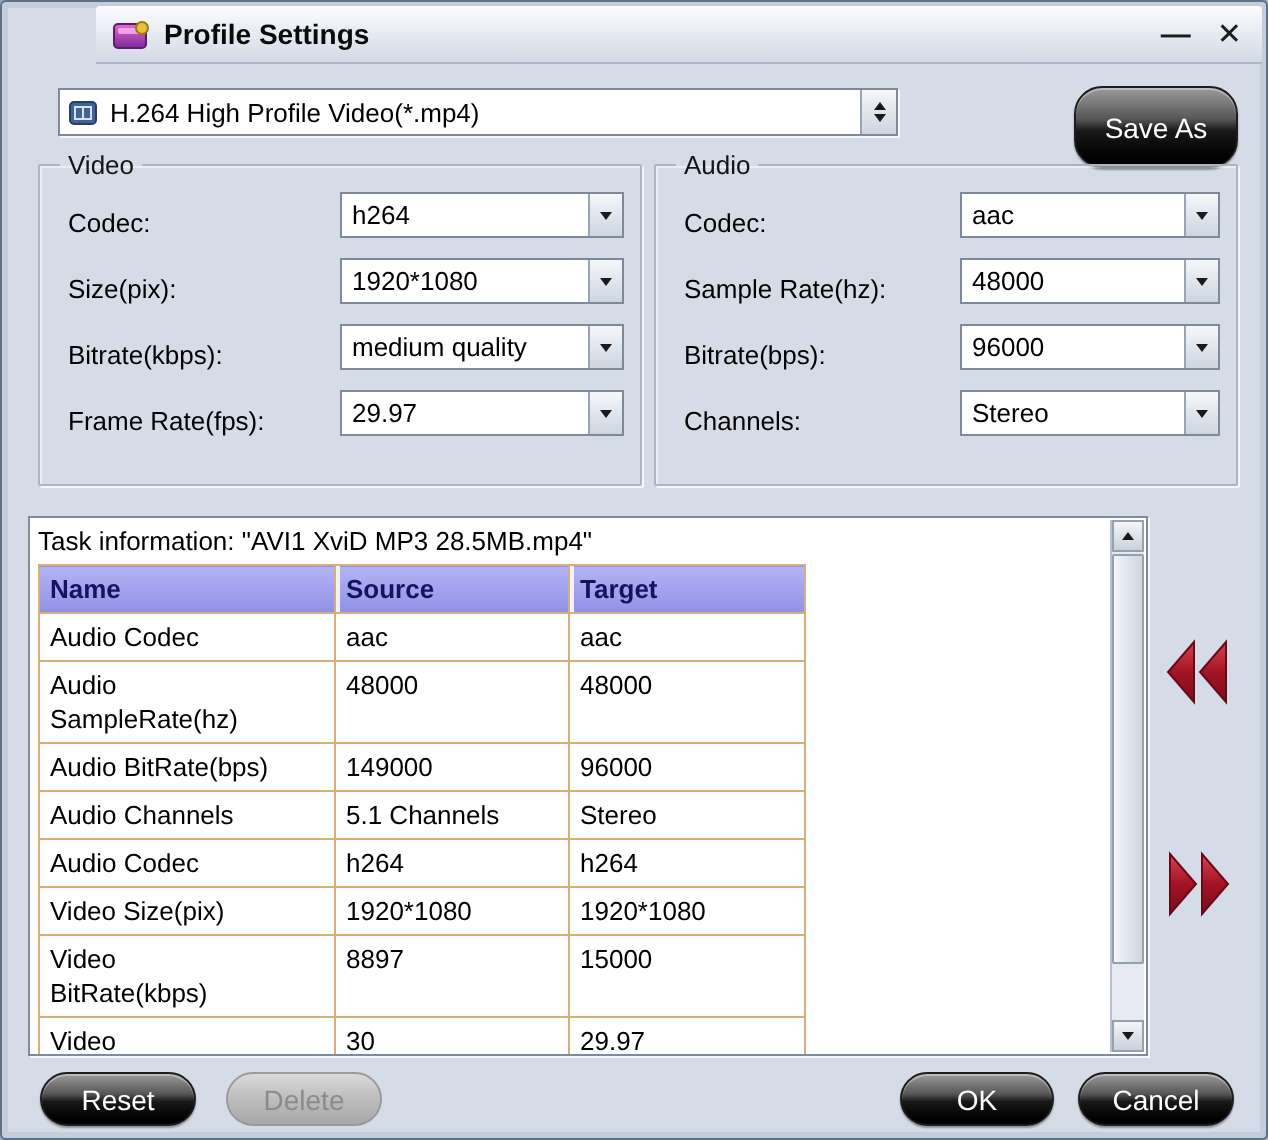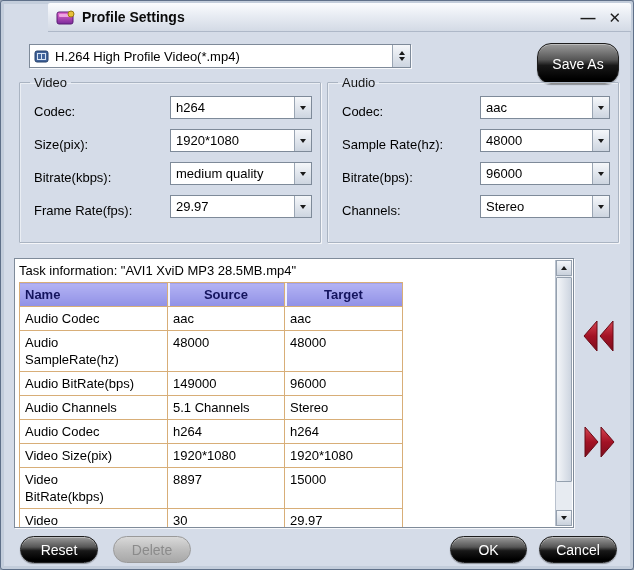--- a/index.html
+++ b/index.html
@@ -24,21 +24,21 @@
     margin-left:45px;
   }
   .titlebar .app-icon { width:20px; height:17px; margin-right:6px; display:flex; }
   .titlebar .title { font-size:14px; font-weight:bold; color:#0a0a0a; }
   .win-controls { margin-left:auto; display:flex; align-items:center; gap:14px; }
   .win-btn { font-size:15px; font-weight:bold; color:#1c1c1c; cursor:default; line-height:1; }
   .win-btn.min { letter-spacing:-1px; }
 
   
   .profile-combo {
-    position:absolute; left:28px; top:43px; width:382px; height:24px;
+    position:absolute; left:28px; top:43px; width:420px; height:24px;
     background:#fff; border:1px solid #7e8a99;
     display:flex; align-items:center; padding-left:4px;
     box-shadow:1px 1px 0 rgba(255,255,255,.8);
   }
   .profile-combo .fmt-icon { width:15px; height:15px; margin-right:6px; display:flex; }
   .profile-combo .combo-text { flex:1; font-size:13px; color:#000; white-space:nowrap; overflow:hidden; }
   .spinner {
     width:18px; align-self:stretch; border-left:1px solid #9aa5b3;
     background:linear-gradient(#f5f7fa,#cdd5e0);
     display:flex; flex-direction:column; align-items:center; justify-content:center; gap:2px;
@@ -98,21 +98,21 @@
   table.task-table { border-collapse:collapse; table-layout:fixed; margin-left:4px; }
   .task-table col.c1 { width:148px; } .task-table col.c2 { width:117px; } .task-table col.c3 { width:118px; }
   .task-table th, .task-table td {
     font-size:13px; line-height:17px; padding:3px 5px; text-align:left;
     border:1px solid #d8ae78; vertical-align:top; overflow:hidden;
   }
   .task-table th {
     background:linear-gradient(#b3b3f4,#9191e6);
     color:#14145e; font-weight:bold;
   }
-  .task-table th + th { box-shadow:inset 2px 0 0 #f2f2ff;text-align:center; }
+  .task-table th + th { box-shadow:inset 2px 0 0 #f2f2ff; }
   .task-table td { background:#fff; color:#000; }
   .task-table td.name { white-space:pre-line; }
 
   
   .vscroll {
     position:absolute; top:1px; right:1px; bottom:1px; width:17px;
     background:#e7ebf1; border-left:1px solid #b9c1cd;
     display:flex; flex-direction:column;
   }
   .scroll-btn {

